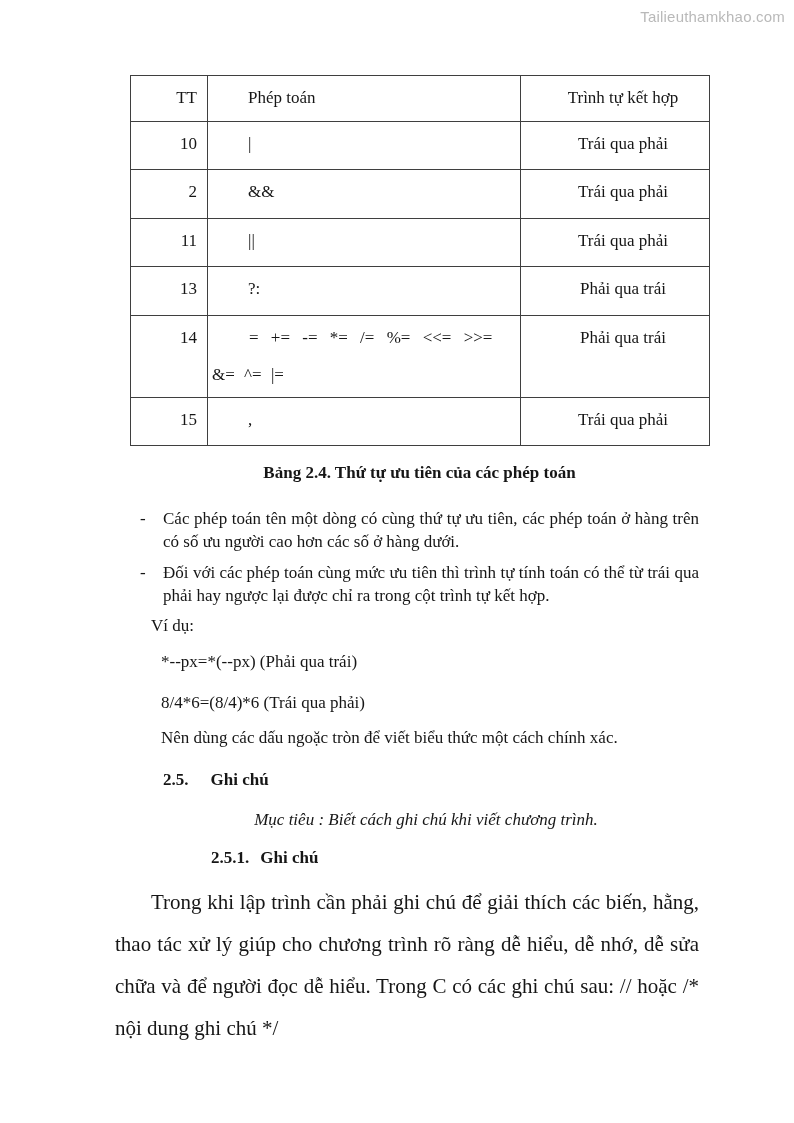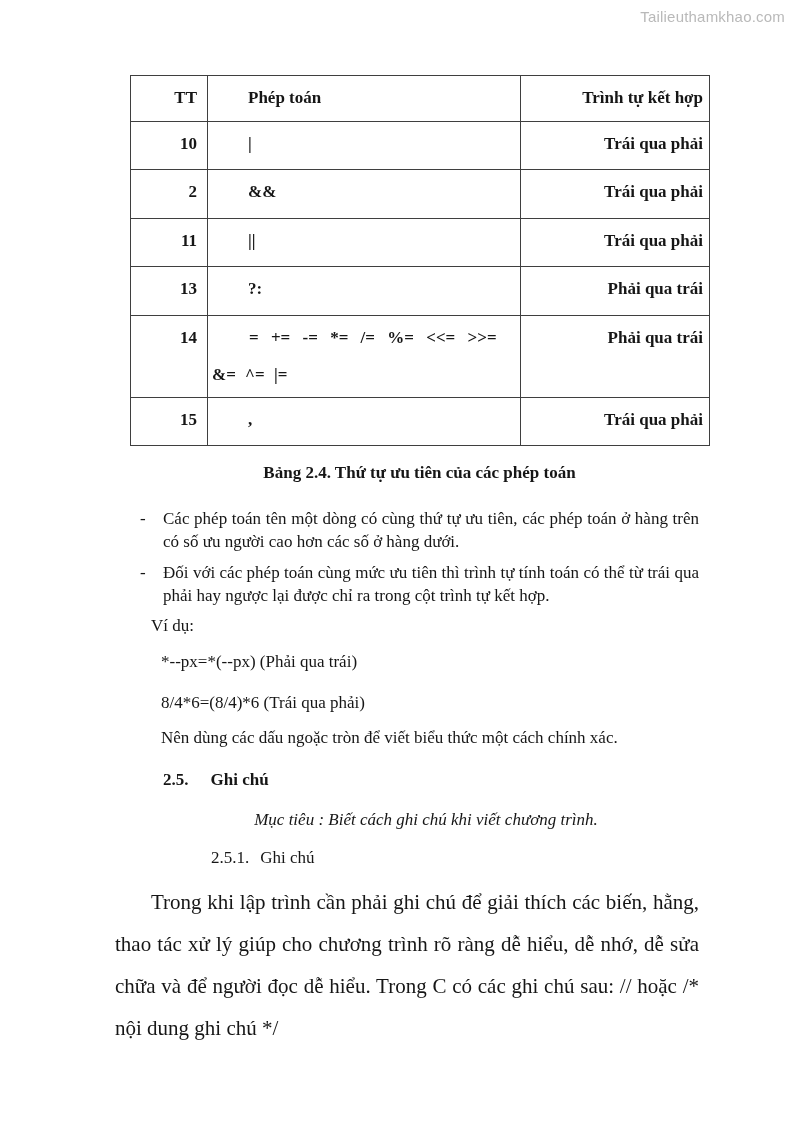--- a/index.html
+++ b/index.html
@@ -26,29 +26,29 @@
     border-collapse:collapse;
     margin:75px 0 0 15px;
     width:579px;
     table-layout:fixed;
   }
   table.precedence col.c1{width:77px;}
   table.precedence col.c2{width:313px;}
   table.precedence col.c3{width:189px;}
   table.precedence td,table.precedence th{
     border:1px solid #3f3f3f;
-    font-weight:bold;
+    font-weight:normal;
     vertical-align:top;
     padding-top:12px;
     font-size:17px;
     line-height:20px;
   }
   td.tt,th.tt{text-align:right;padding-right:10px;}
   td.op,th.op{text-align:left;padding-left:40px;}
-  td.assoc,th.assoc{text-align:right;padding-left:22px;padding-right:6px;}
+  td.assoc,th.assoc{text-align:center;padding-left:22px;padding-right:6px;}
   tr.h-head{height:46px;}
   tr.h-std{height:48px;}
   tr.h-std2{height:49px;}
   tr.h-tall{height:82px;}
   td.op-multi{padding-left:4px;}
   .op-line1{padding-left:37px;word-spacing:8px;white-space:nowrap;}
   .op-line2{margin-top:17px;word-spacing:5px;}
 
   .table-caption{
     width:579px;margin:16px 0 0 15px;
@@ -66,21 +66,21 @@
   .vi-du{margin:7px 0 0 36px;line-height:22px;}
   .example{margin-left:46px;line-height:22px;}
   .example.e1{margin-top:14px;}
   .example.e2{margin-top:19px;}
   .usage-note{margin:13px 0 0 46px;line-height:22px;}
 
   
   .section-heading{margin:20px 0 0 48px;font-weight:bold;line-height:22px;}
   .section-heading .num{margin-right:22px;}
   .objective{margin:18px 0 0 38px;font-style:italic;line-height:22px;text-align:center;}
-  .subsection-heading{margin:16px 0 0 96px;font-weight:normal;line-height:22px;}
+  .subsection-heading{margin:16px 0 0 96px;font-weight:bold;line-height:22px;}
   .subsection-heading .num{margin-right:11px;}
 
   .body-paragraph{
     margin-top:12px;
     font-size:21px;
     line-height:42px;
     text-align:justify;
     text-indent:36px;
   }
 </style>

